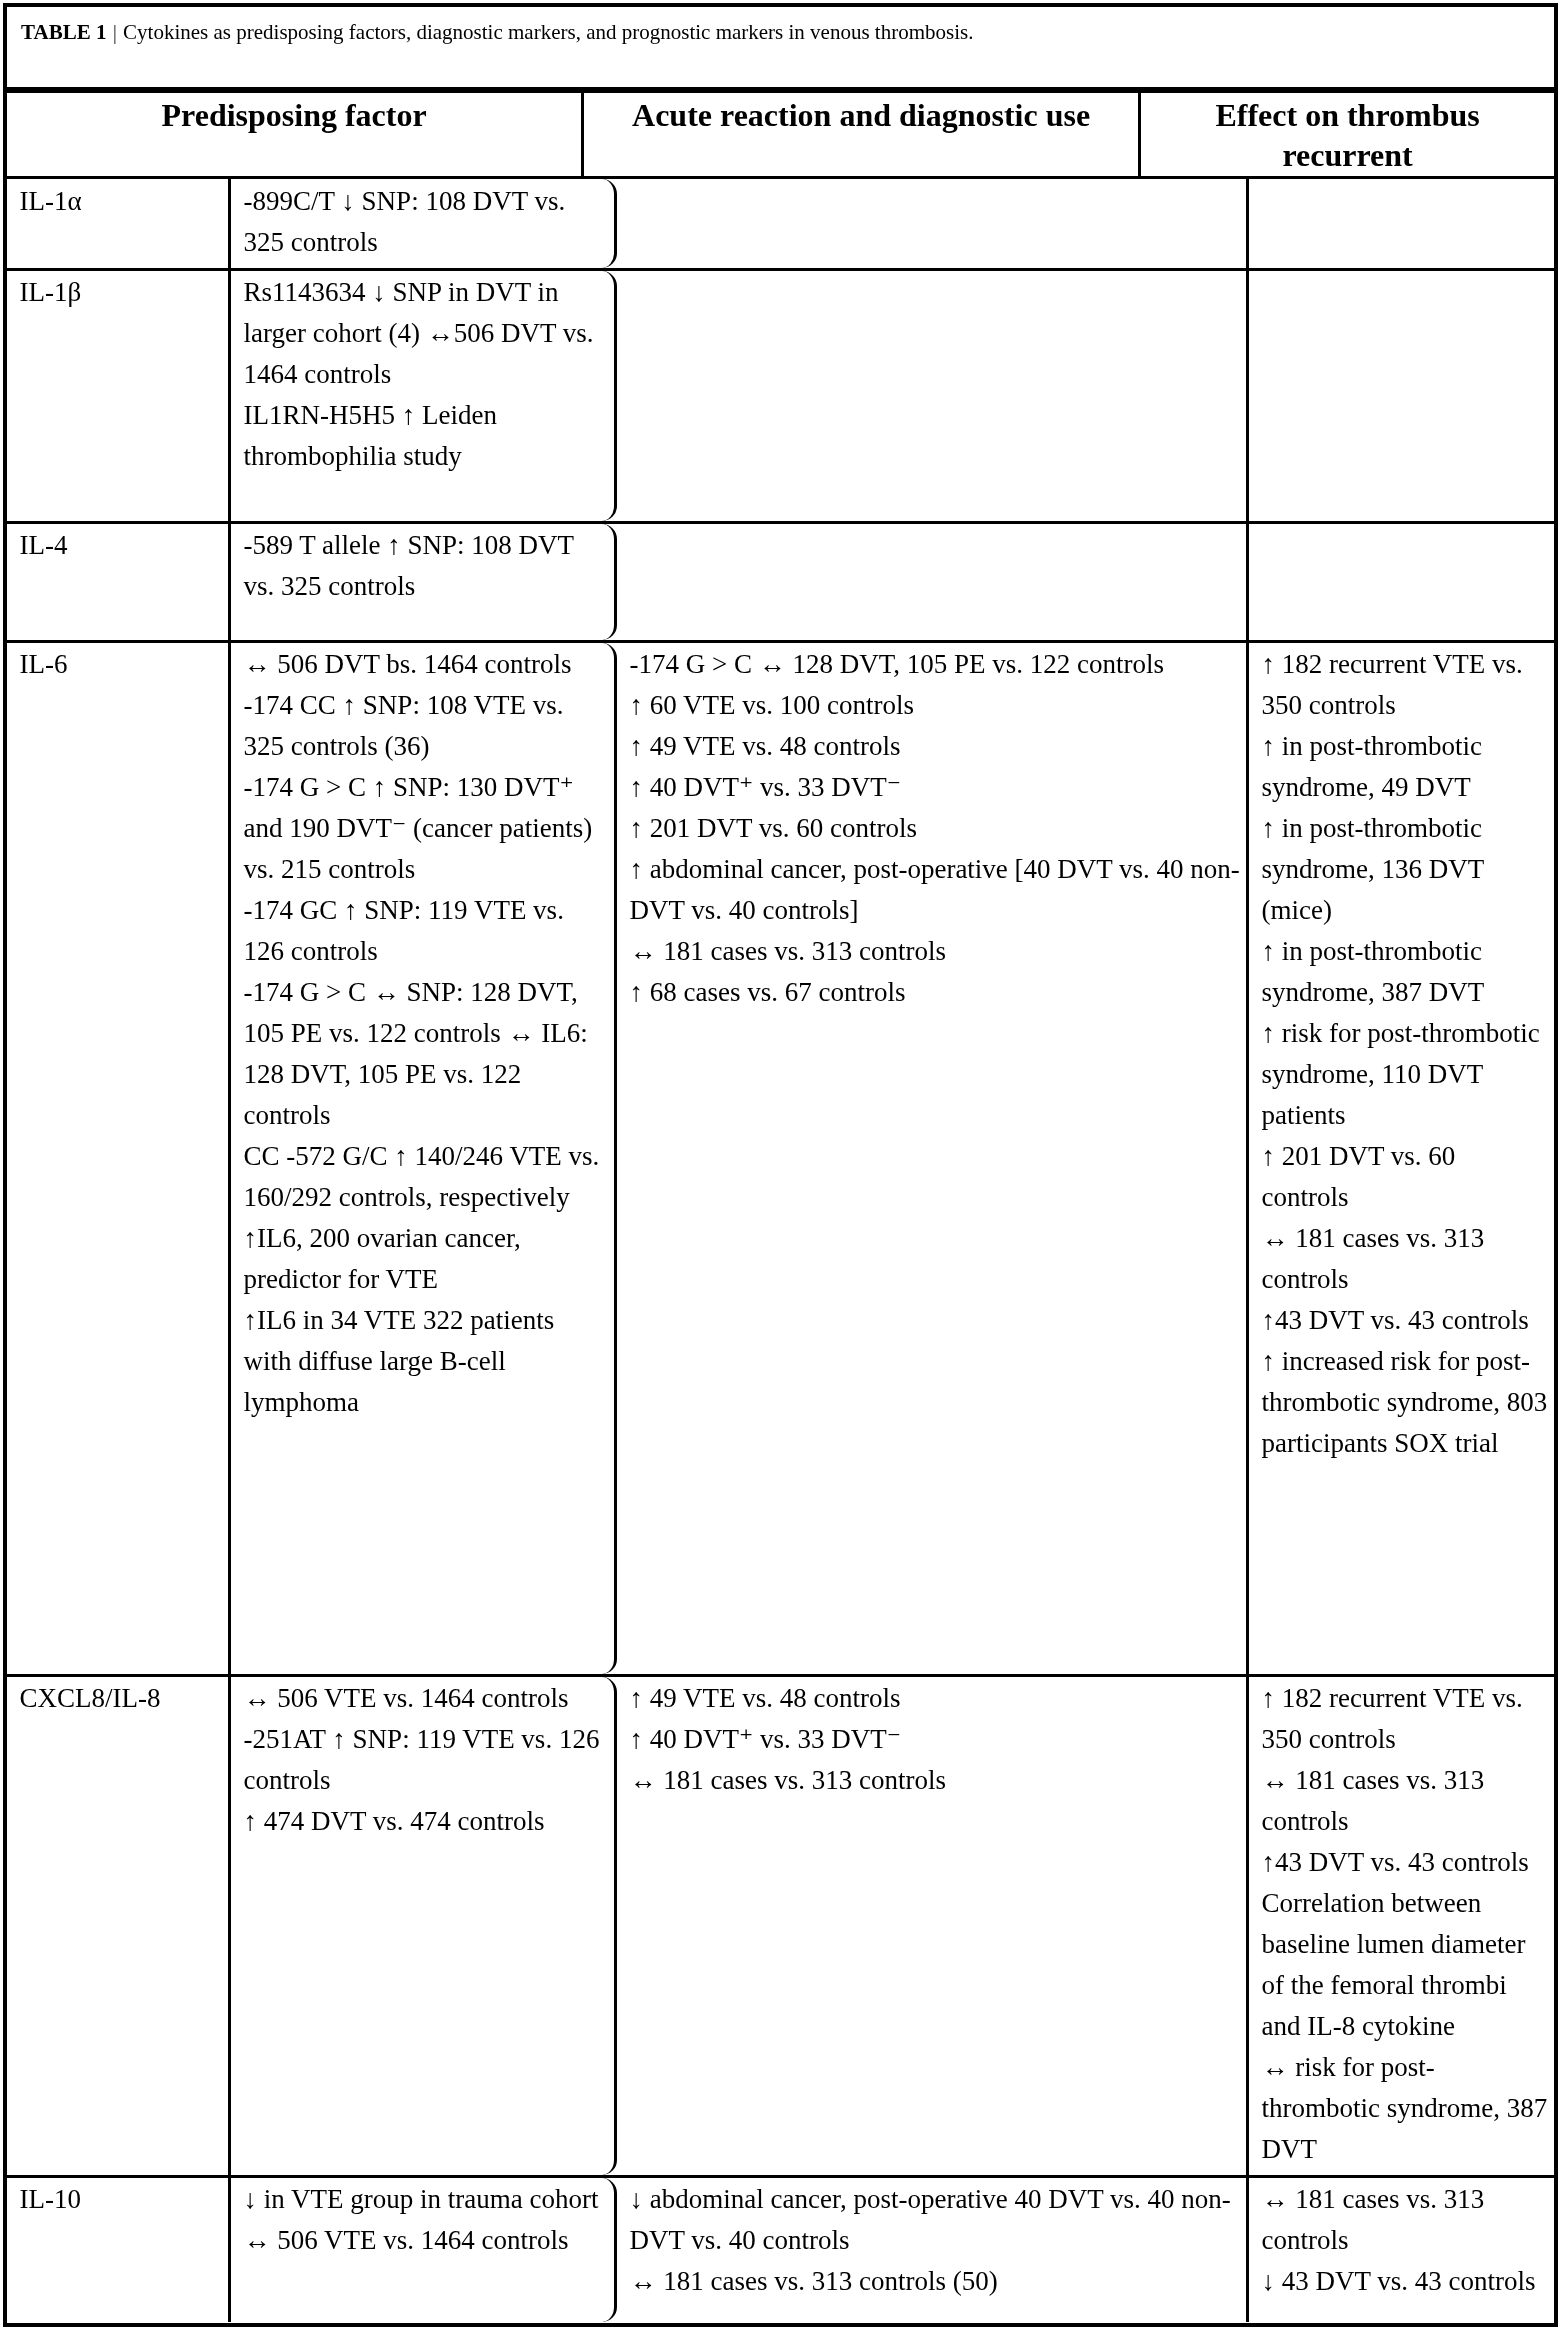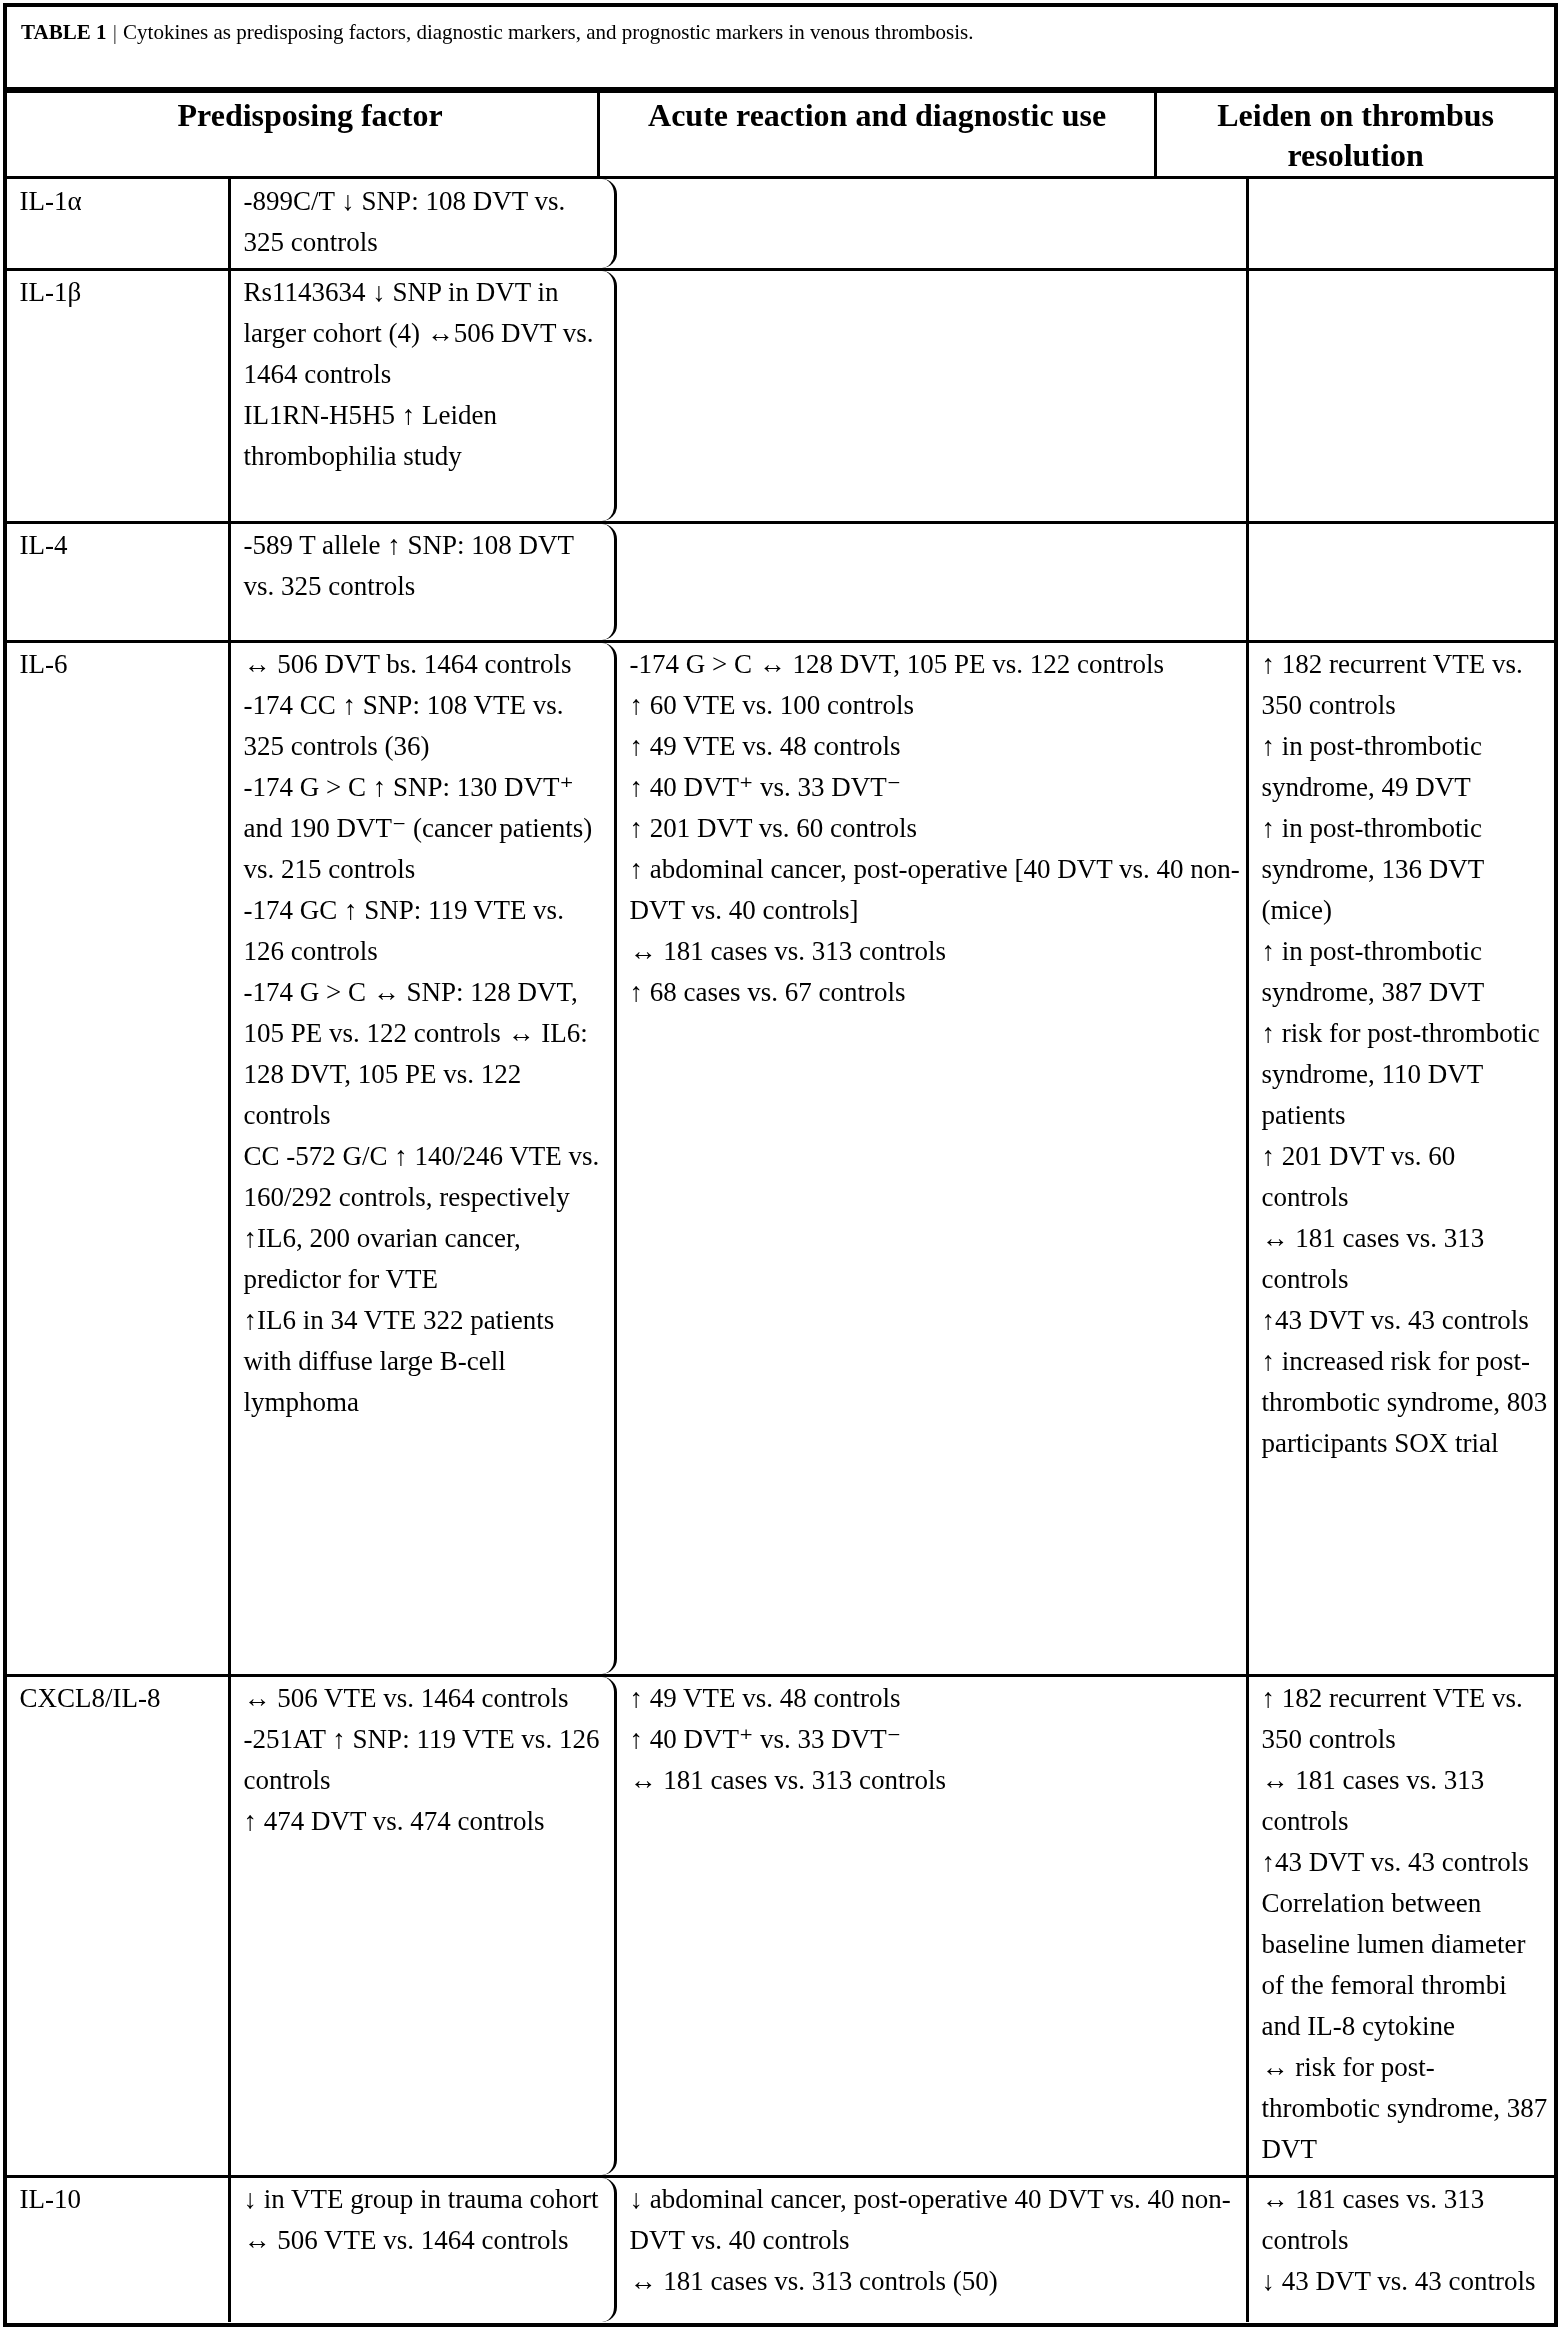--- a/index.html
+++ b/index.html
@@ -43,21 +43,21 @@
     min-height: 83px;
     border-bottom: 3.1px solid #000000;
   }
   .hcell {
     font-weight: bold;
     font-size: 32px;
     line-height: 40px;
     text-align: center;
     padding: 1.6px 7.8px;
   }
-  .hcell-predisposing { width: 577px; border-right: 3.1px solid #000000; margin-left: 16px; }
+  .hcell-predisposing { width: 577px; border-right: 3.1px solid #000000; }
   .hcell-acute        { width: 557px; border-right: 3.1px solid #000000; }
   .hcell-effect       { flex: 1; }
   .body-row {
     display: flex;
     width: 100%;
     border-bottom: 3.1px solid #000000;
   }
   .body-row.last { border-bottom: none; }
   .cell {
     font-size: 27px;
@@ -82,21 +82,21 @@
 <div class="page">
   <div class="table-frame">
 
     <div class="title-row">
       <span class="title-lead">TABLE 1</span><span class="title-bar">|</span><span>Cytokines as predisposing factors, diagnostic markers, and prognostic markers in venous thrombosis.</span>
     </div>
 
     <div class="header-row">
       <div class="hcell hcell-predisposing">Predisposing factor</div>
       <div class="hcell hcell-acute">Acute reaction and diagnostic use</div>
-      <div class="hcell hcell-effect">Leiden on thrombus resolution</div>
+      <div class="hcell hcell-effect">Effect on thrombus recurrent</div>
     </div>
 
     <div class="body-row row-il1a">
       <div class="cell cell-name">IL-1α</div>
       <div class="cell cell-pred">
           <div class="entry">-899C/T ↓ SNP: 108 DVT vs. 325 controls</div>
         </div>
       <div class="cell cell-acute"></div>
       <div class="cell cell-effect"></div>
     </div>

